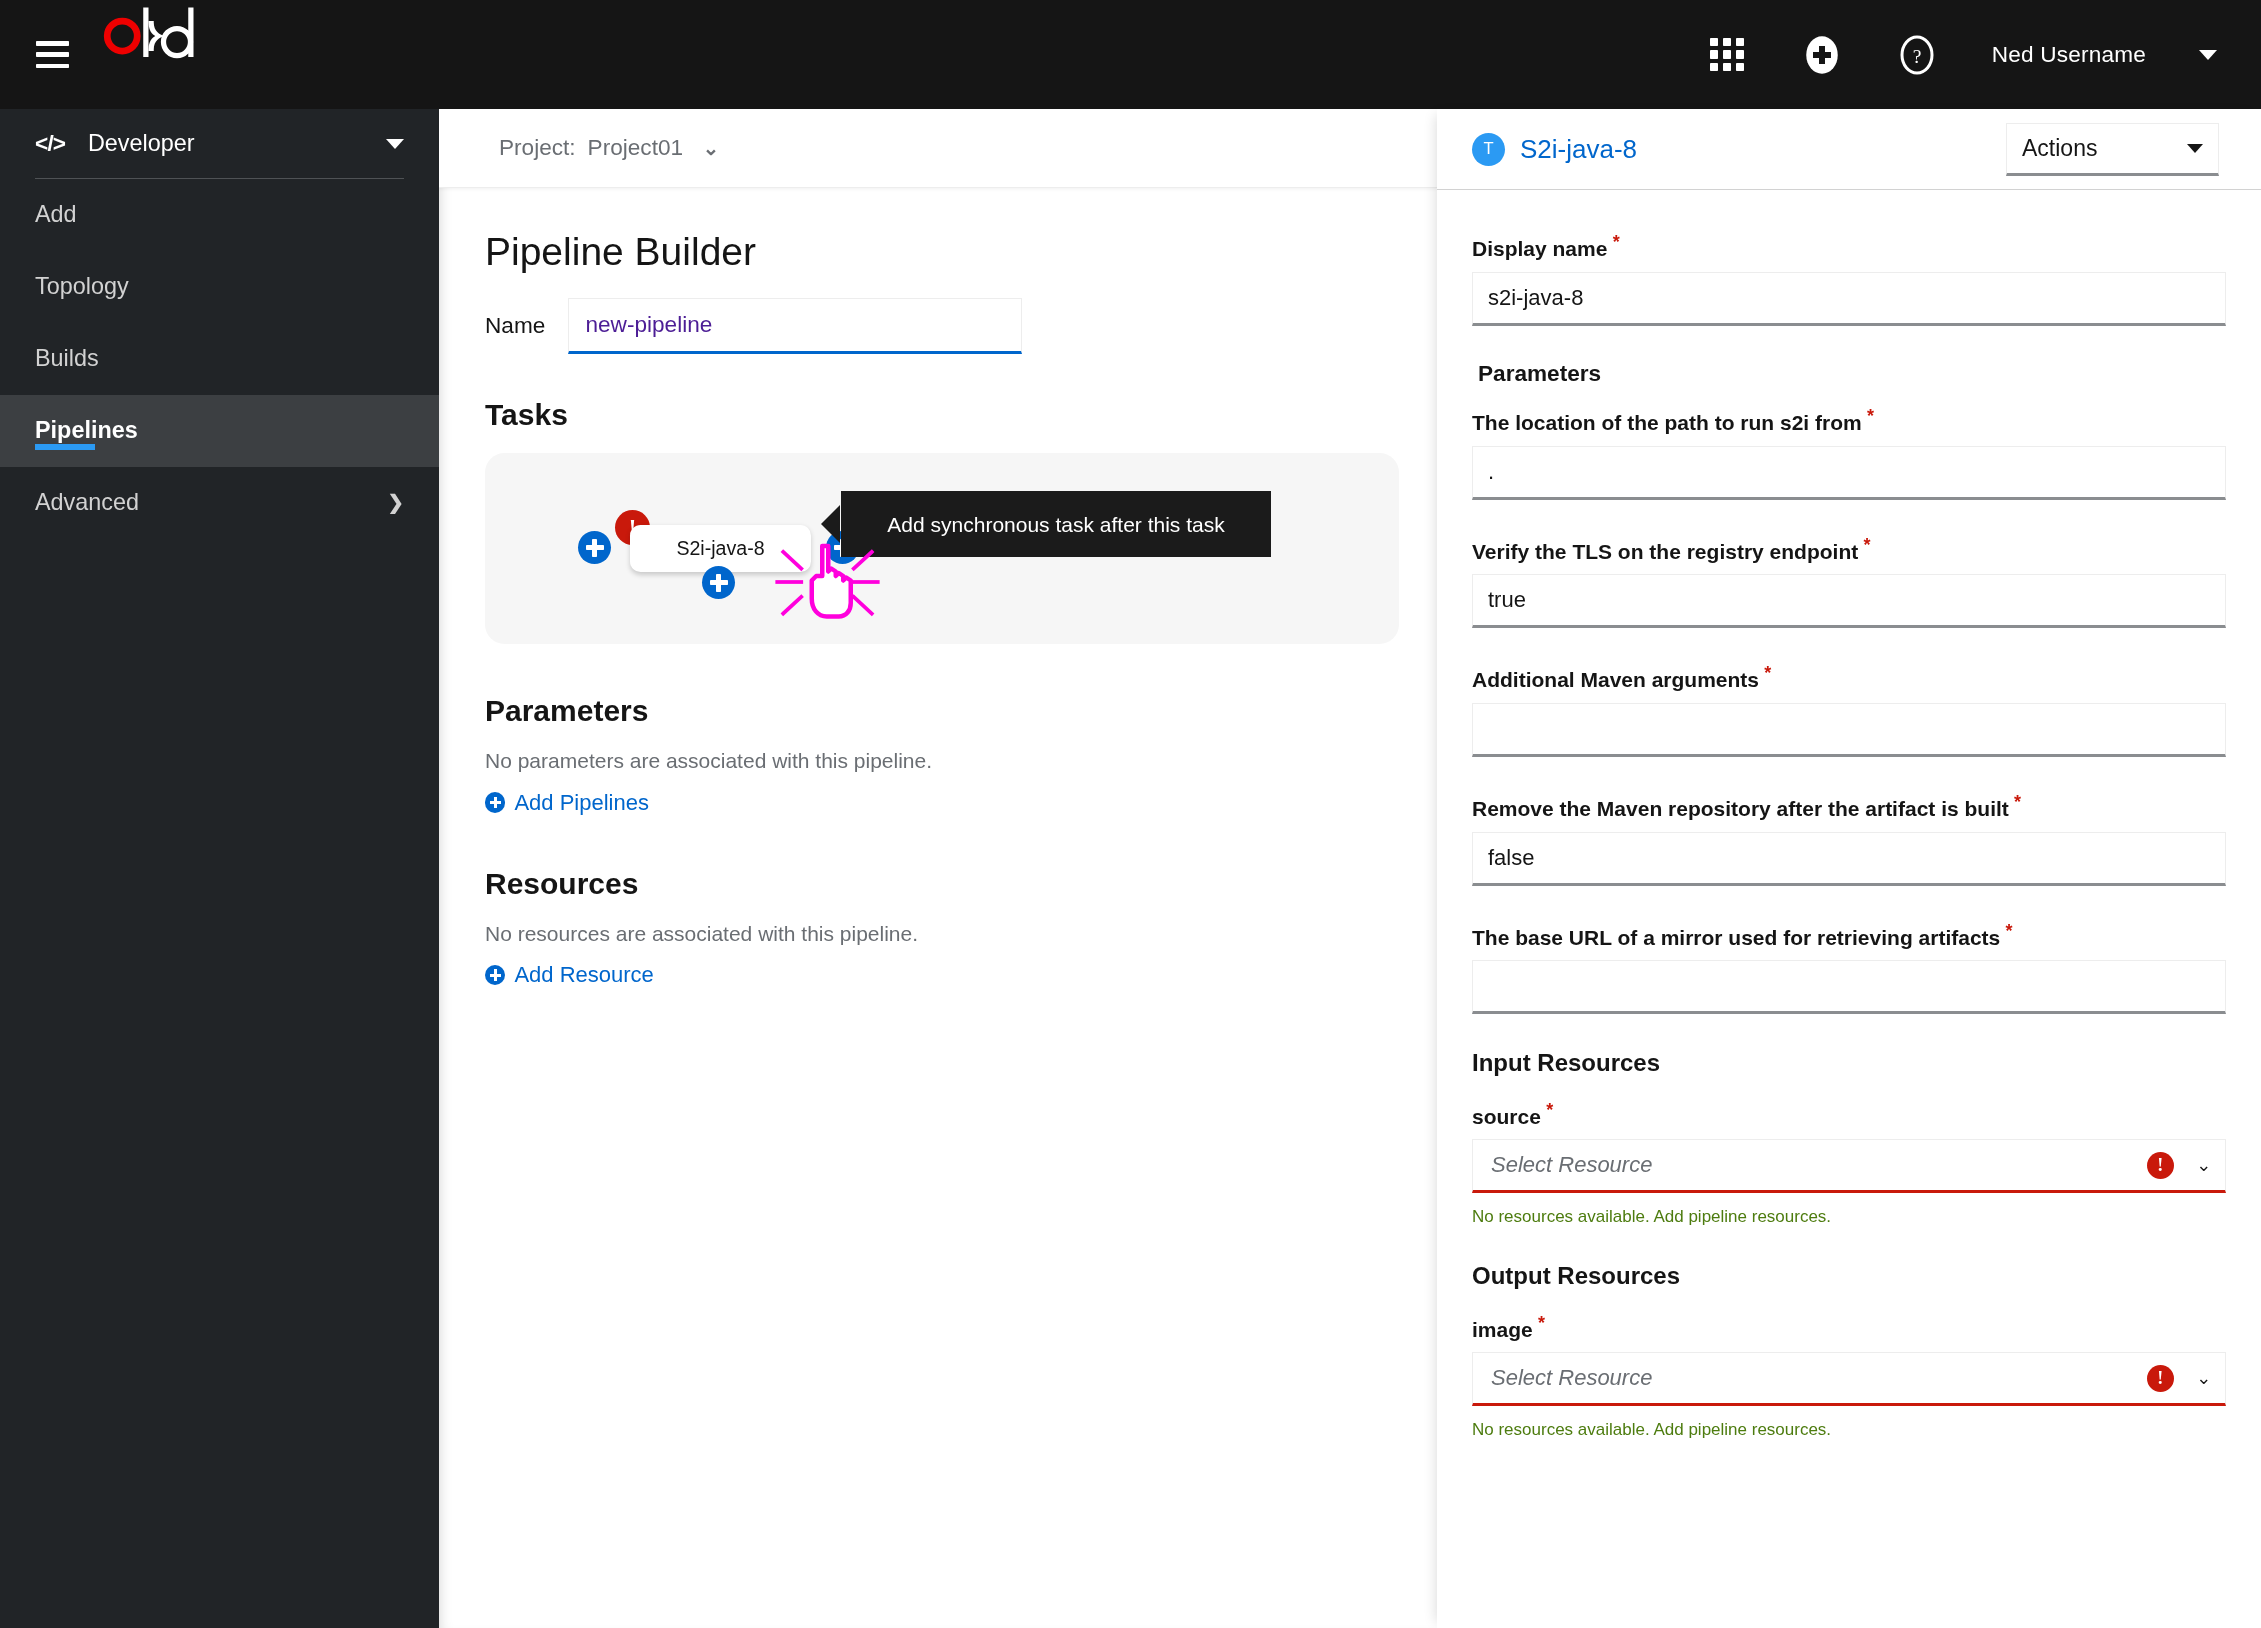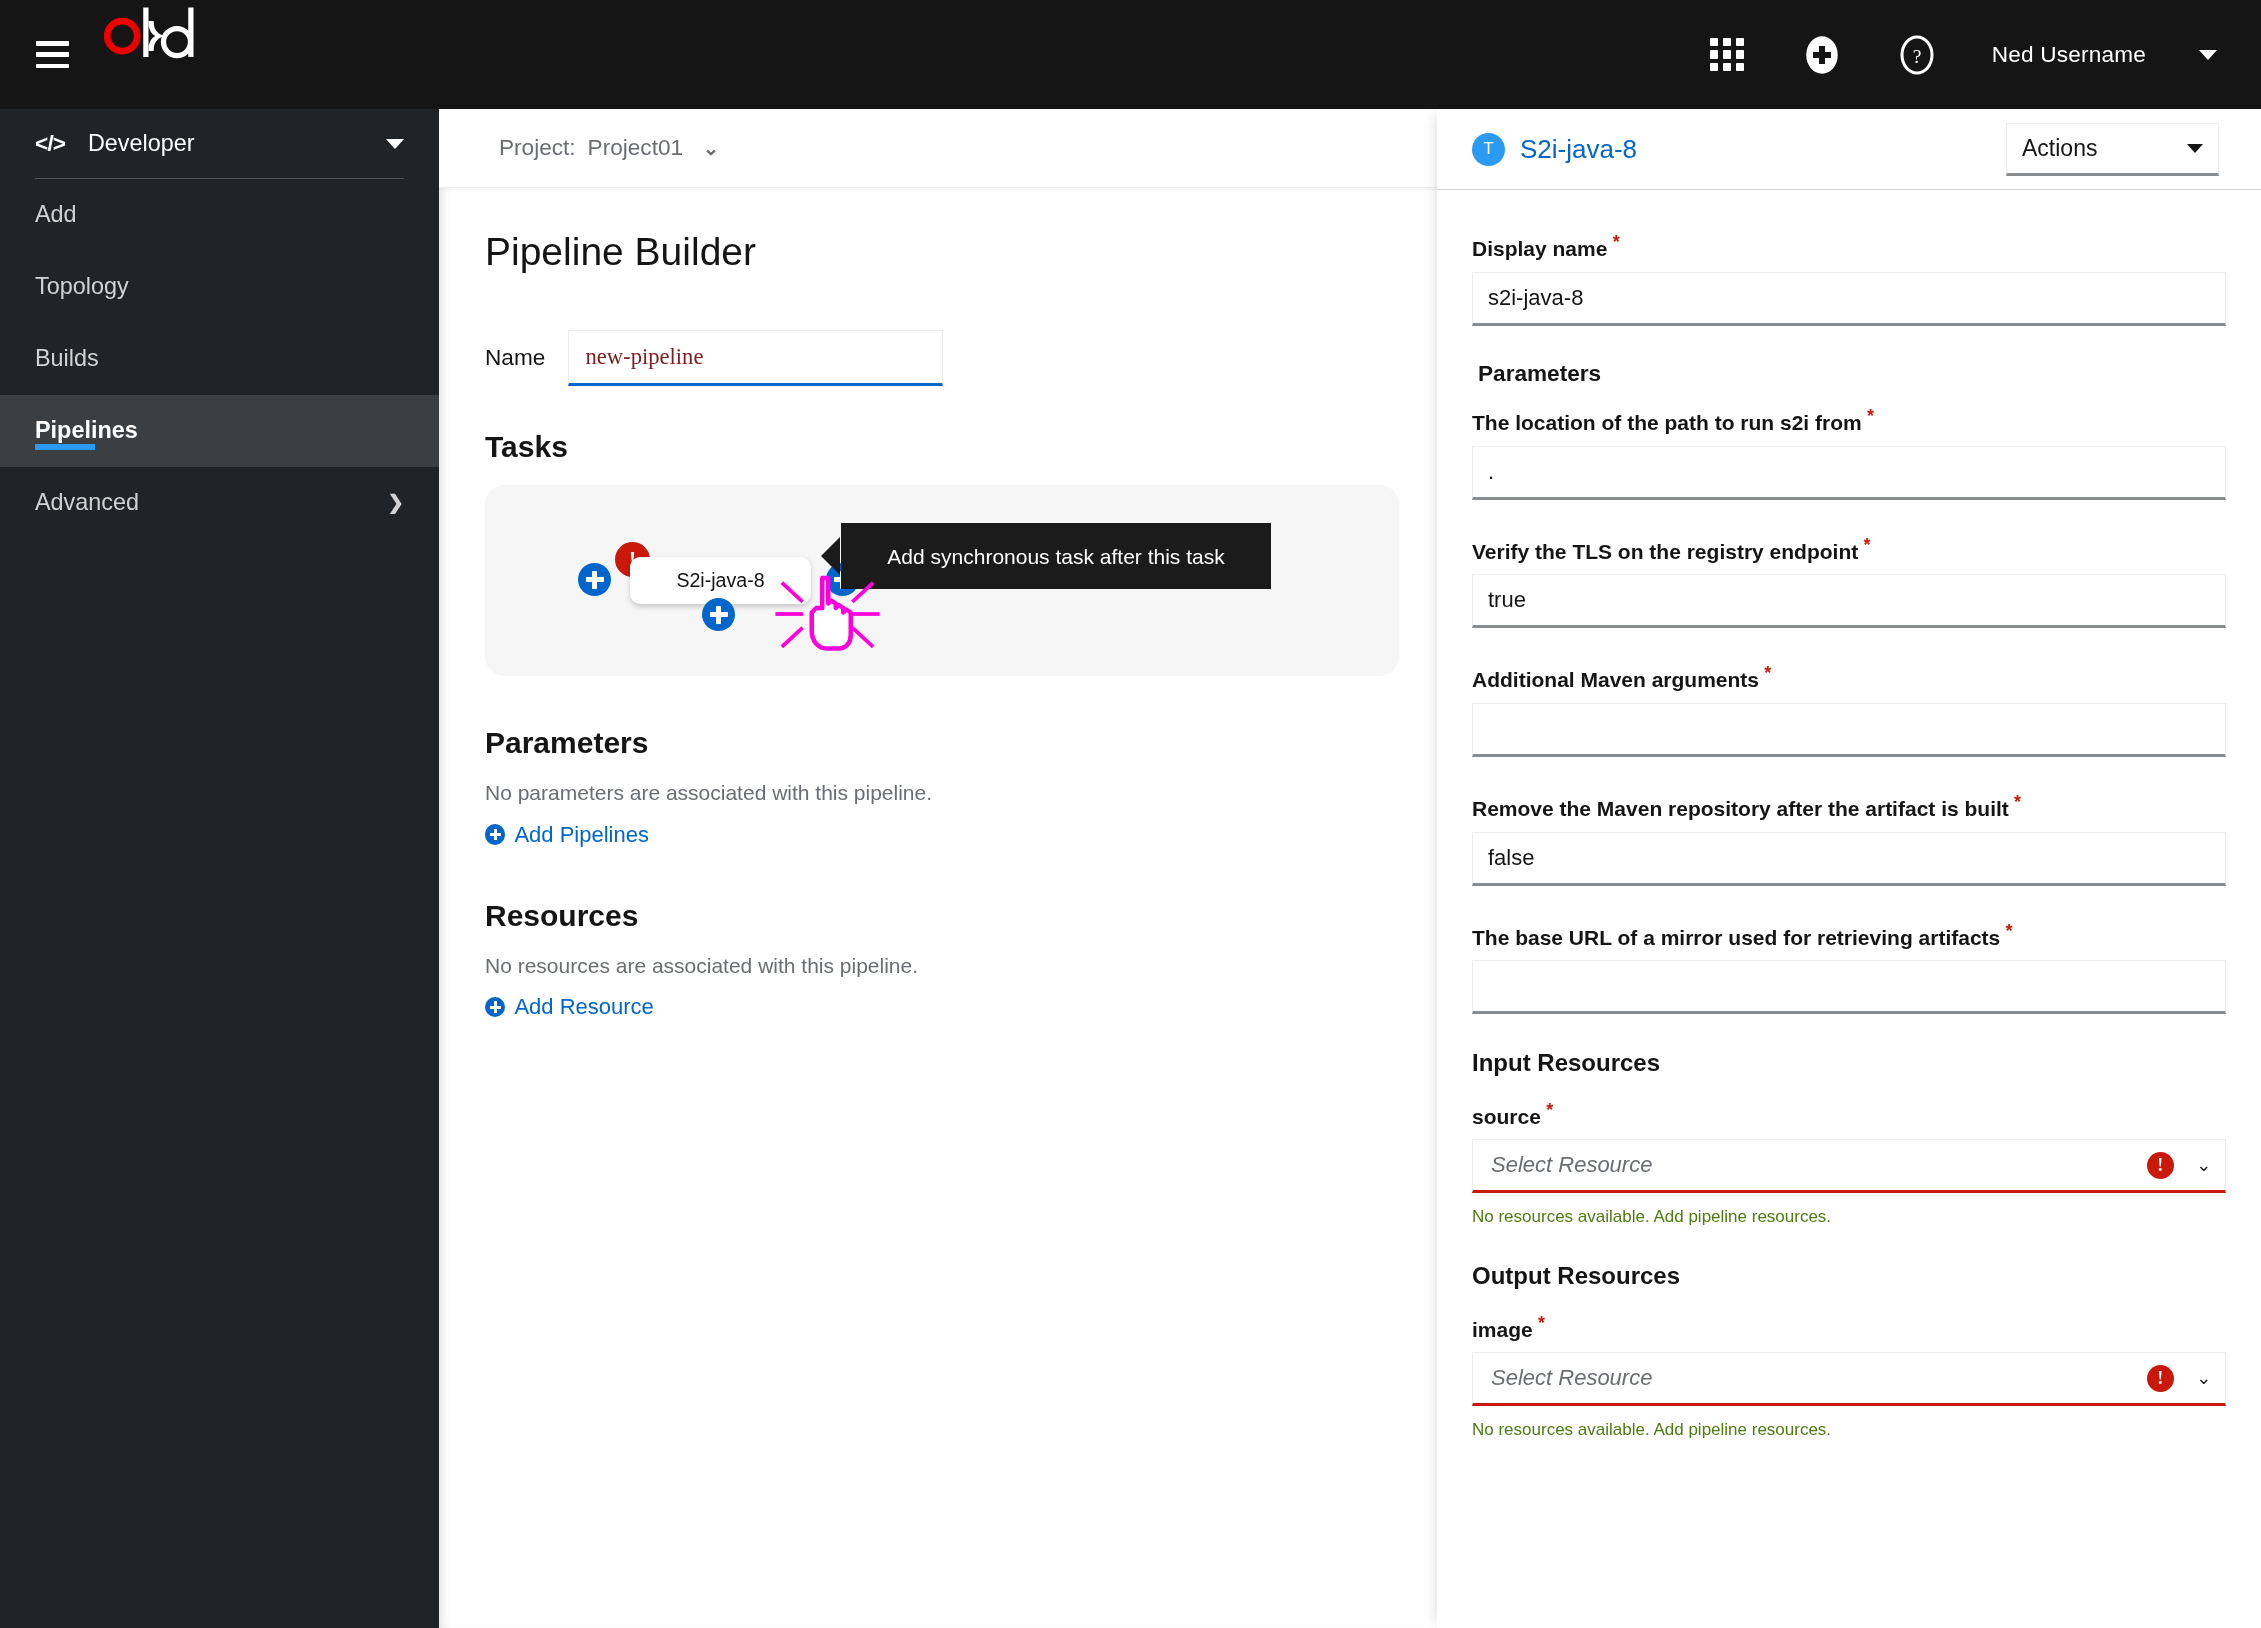--- a/index.html
+++ b/index.html
@@ -80,27 +80,27 @@
   .project-label { color: #6a6e73; font-size: 22.6px; }
   .project-name { color: #6a6e73; font-size: 22.6px; margin-left: 12px; }
   .project-caret { margin-left: 19.6px; color: #6a6e73; font-size: 19.6px; font-weight: 700; cursor: pointer; }
 
   .main-body { padding: 42px 0 0 0; }
   .page-title { font-size: 39px; color: #151515; padding-left: 485px; margin-left: -485px; }
   .page-title { padding-left: 0; margin-left: 0; }
 
   .content-pad { padding-left: 46px; padding-right: 38px; }
 
-  .page-title { font-size: 39px; color: #151515; font-weight: 400; margin-bottom: 56px; }
+  .page-title { font-size: 39px; color: #151515; font-weight: 400; margin-bottom: 24px; }
 
   .name-row { display: flex; align-items: center; margin-bottom: 44px; }
   .name-label { font-size: 22.6px; color: #151515; margin-right: 22.6px; }
   .name-input {
-    width: 375px; height: 56px; border: 0.8px solid #ededed; border-bottom: 3.8px solid #06c;
-    font-size: 22.6px; padding: 0 16.6px; color: #7f1d1d; font-family: Liberation Serif, serif;
+    width: 454px; height: 56px; border: 0.8px solid #ededed; border-bottom: 3.8px solid #06c;
+    font-size: 22.6px; padding: 0 16.6px; color: #4c1d95; font-family: Liberation Sans, sans-serif;
     background: #fff; outline: none;
   }
 
   .section-h { font-size: 30px; color: #151515; margin-bottom: 21px; }
   .tasks-h { margin-bottom: 21px; }
 
   
   .tasks-panel {
     position: relative; background: #f6f6f6; border-radius: 19.6px;
     height: 191px; margin-bottom: 50px; overflow: visible;

